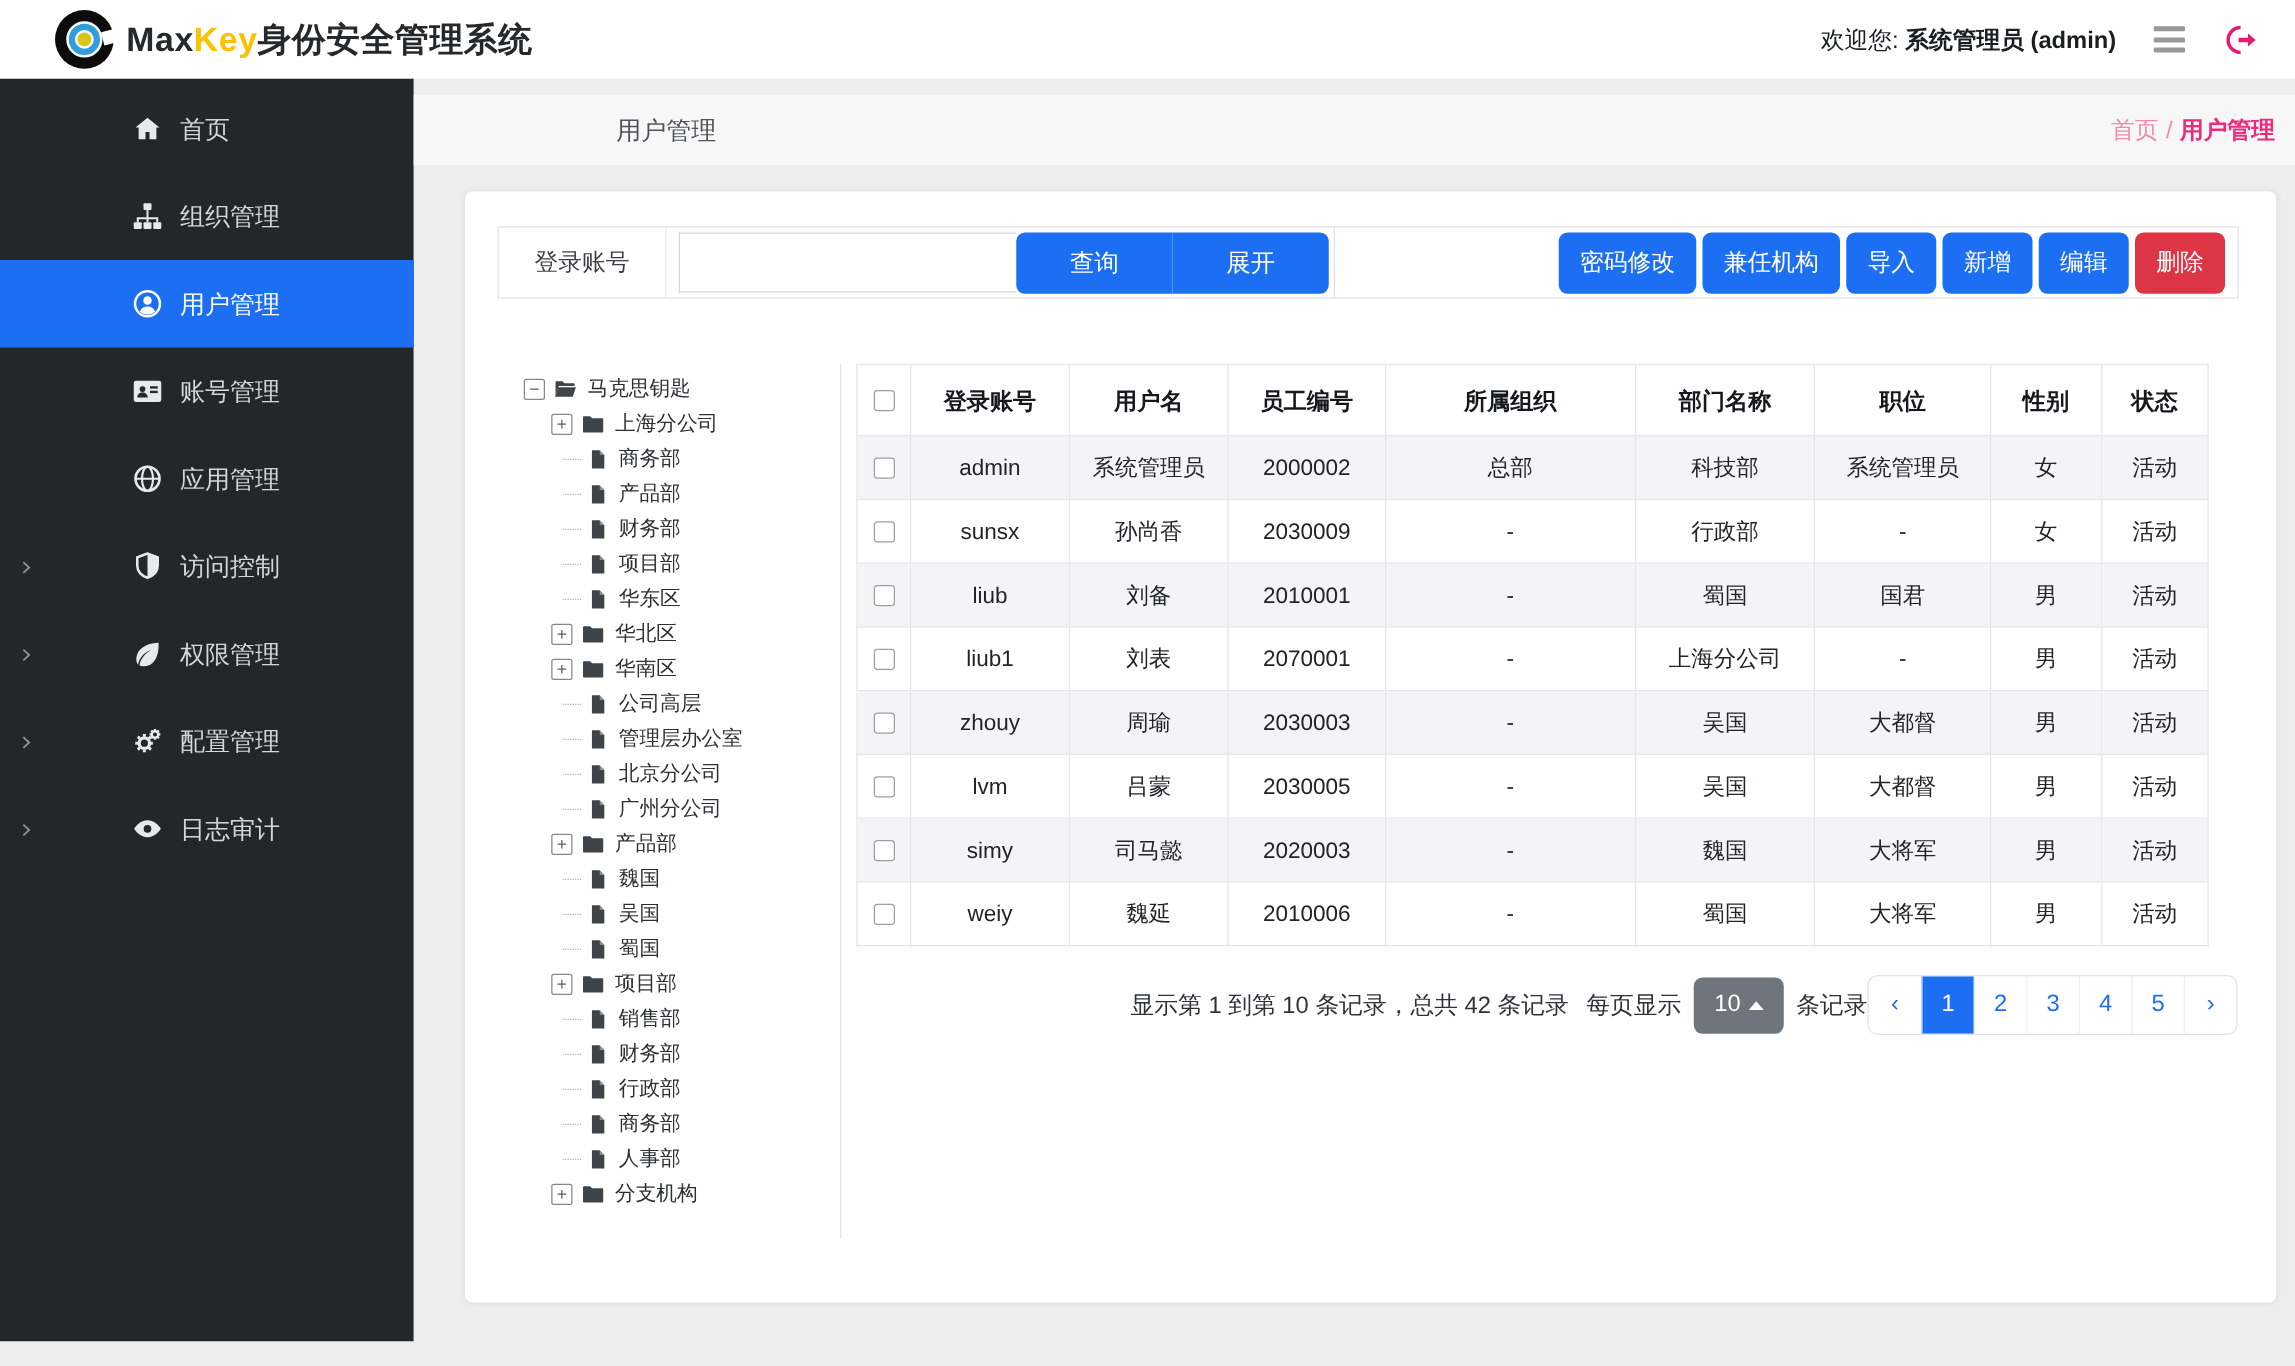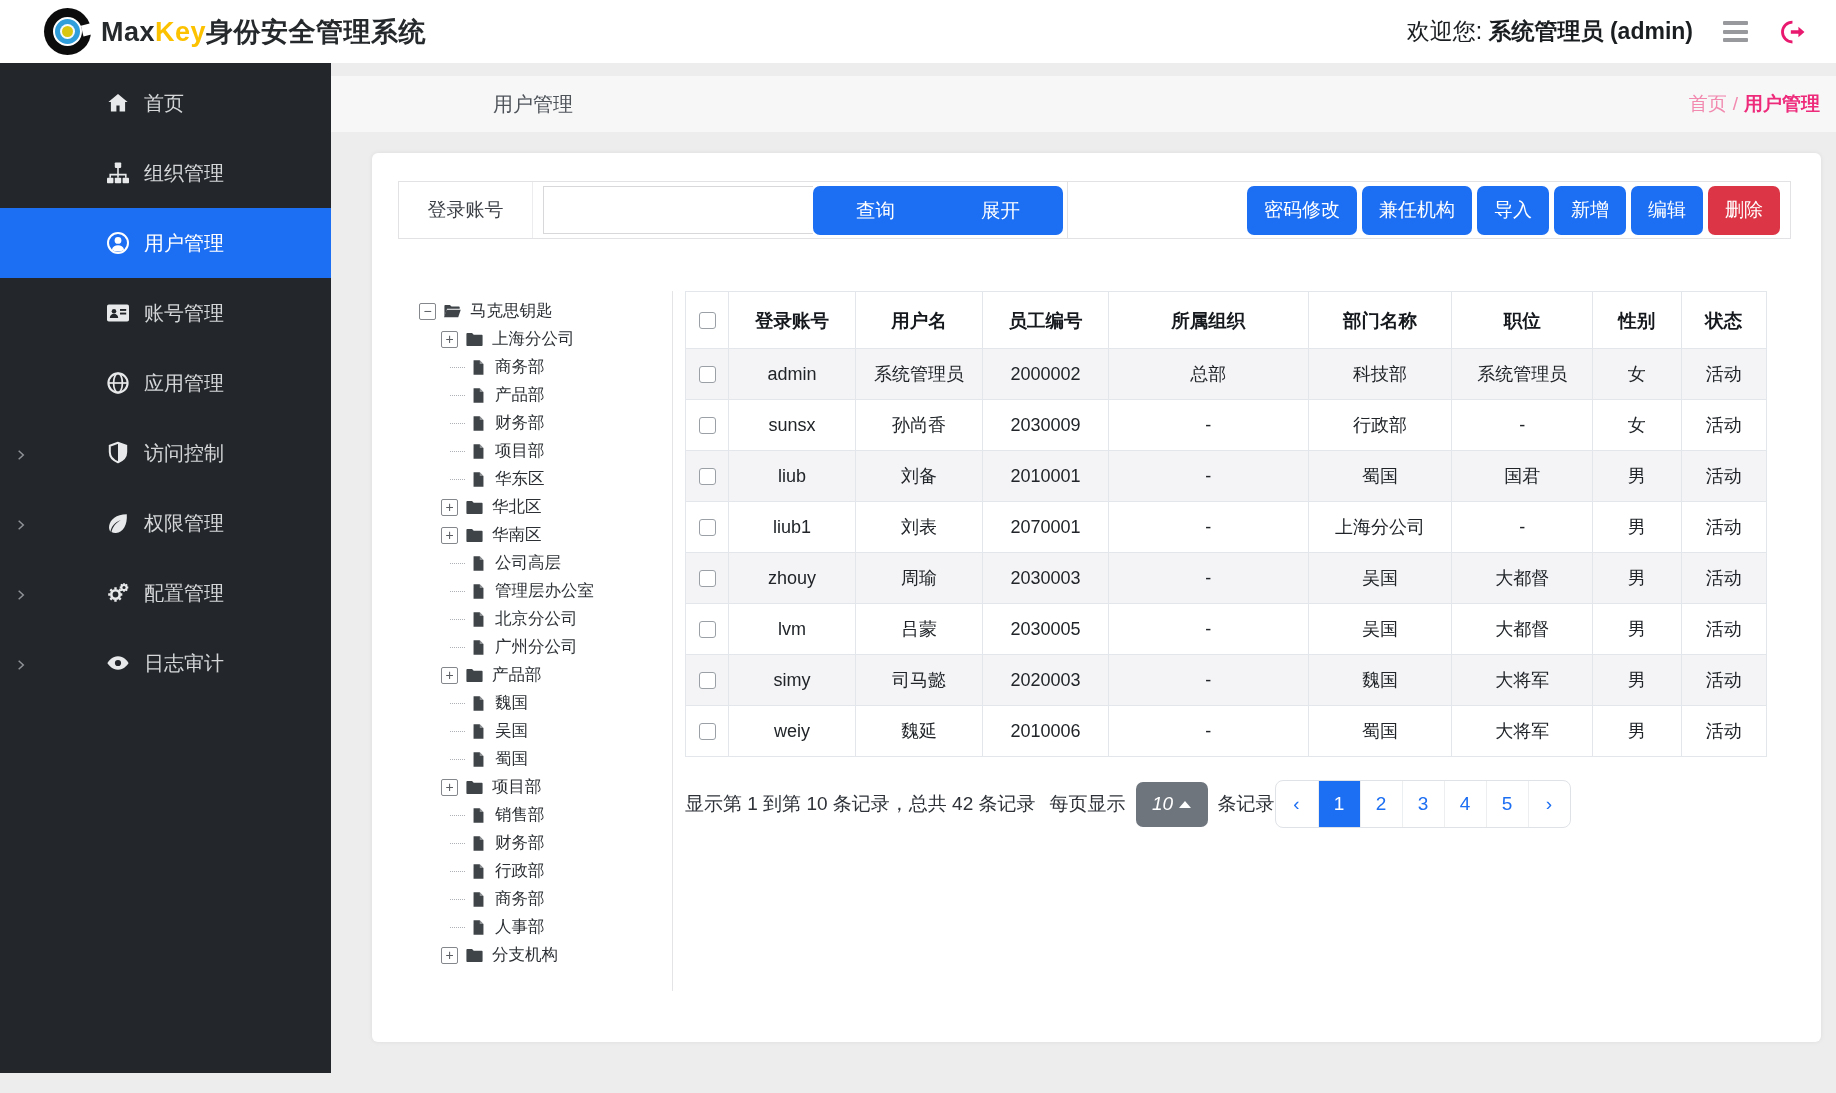--- a/index.html
+++ b/index.html
@@ -15,21 +15,21 @@
     padding:0 30px 0 44px;}
   .brand{display:flex;align-items:center;gap:10px;}
   .logo{position:relative;width:47px;height:47px;display:inline-block;}
   .logo-c{position:absolute;inset:0;background:#0c0c0d;border-radius:50%;}
   .logo-c::after{content:"";position:absolute;right:-4px;top:16px;width:13px;height:11px;background:#fff;transform:rotate(-14deg);}
   .logo-ring{position:absolute;left:9px;top:9px;width:29px;height:29px;border-radius:50%;background:#2f9edb;border:2px solid #fff;}
   .logo-dot{position:absolute;left:18px;top:18px;width:11px;height:11px;border-radius:50%;background:#d8c613;box-shadow:0 0 0 2px rgba(255,255,255,.95);}
   .brand-text{font-size:27px;font-weight:700;color:#26292c;letter-spacing:.5px;}
   .brand-text .key{color:var(--brand-yellow);}
   .header-right{display:flex;align-items:center;}
-  .welcome{font-size:23px;color:#1b1e21;text-align:right;}
+  .welcome{font-size:19px;color:#1b1e21;text-align:right;}
   .welcome b{font-weight:700;}
   .hamburger{display:inline-flex;flex-direction:column;gap:4.5px;margin-left:30px;cursor:pointer;}
   .hamburger i{display:block;width:25px;height:4px;background:#97999c;border-radius:1px;}
   .logout{width:26px;height:26px;margin-left:32px;color:var(--logout);cursor:pointer;}
   .logout svg{width:100%;height:100%;}
 
   
   .layout{display:flex;height:1010px;}
   .sidebar{width:331px;background:var(--sidebar-bg);padding-top:5px;flex:none;}
   .side-item{height:70px;display:flex;align-items:center;gap:14px;padding-left:106px;position:relative;
@@ -87,25 +87,25 @@
   .t-label{margin-left:8px;white-space:nowrap;}
 
   .table-area{width:1117px;padding-left:12px;flex:none;}
   table{width:1082px;border-collapse:collapse;table-layout:fixed;}
   th,td{border:1px solid var(--border);text-align:center;overflow:hidden;white-space:nowrap;}
   th{height:57px;font-size:18.5px;font-weight:700;color:#15181c;background:#fff;}
   td{height:51px;font-size:18px;color:#212529;}
   tbody tr:nth-child(odd) td{background:#f4f4f6;}
   .checkbox{width:17px;height:17px;border:1.5px solid #9aa0a6;border-radius:3px;background:#fff;margin:0 auto;cursor:pointer;}
 
-  .table-footer{width:1105px;display:flex;align-items:center;justify-content:flex-start;margin-top:23px;}
+  .table-footer{width:1105px;display:flex;align-items:center;justify-content:flex-end;margin-top:23px;}
   .summary{display:flex;align-items:center;font-size:19px;color:#2e3238;}
   .per-page{margin-left:14px;}
   .page-size{display:inline-flex;align-items:center;justify-content:center;gap:6px;width:72px;height:45px;
-    margin:0 10px;background:#6e757d;color:#fff;font-size:19px;border-radius:7px;cursor:pointer;font-style:italic;}
+    margin:0 10px;background:#6e757d;color:#fff;font-size:19px;border-radius:7px;cursor:pointer;}
   .caret-up{width:0;height:0;border-left:6px solid transparent;border-right:6px solid transparent;
     border-bottom:7px solid #fff;}
   .pagination{display:flex;list-style:none;border:1px solid #dfe2e6;border-radius:8px;overflow:hidden;background:#fff;}
   .pagination li{width:42px;height:46px;display:flex;align-items:center;justify-content:center;
     color:var(--blue);font-size:19px;cursor:pointer;border-left:1px solid #eceef0;}
   .pagination li:first-child{border-left:none;}
   .pagination li.active{background:var(--blue);color:#fff;}
 </style>
 </head>
 <body>

